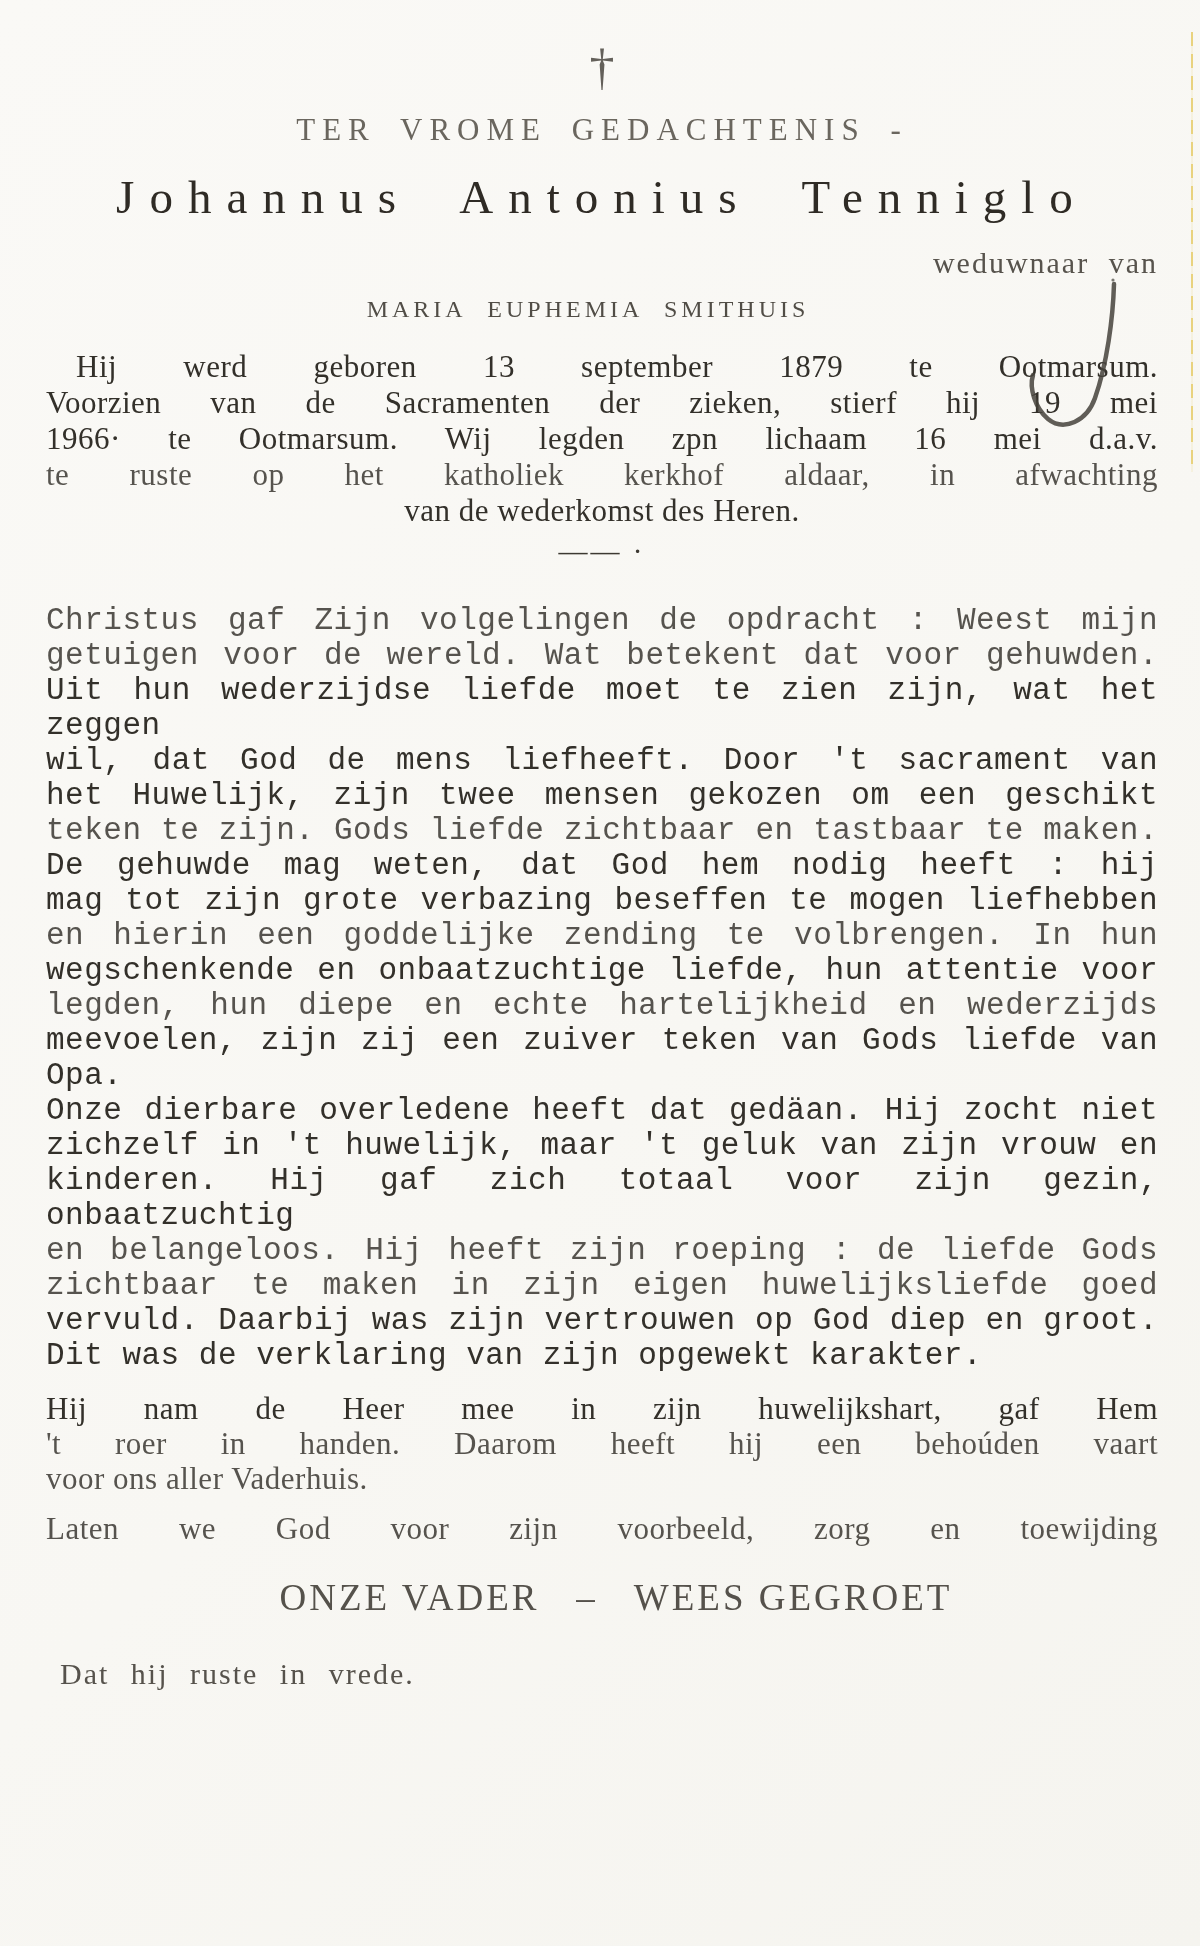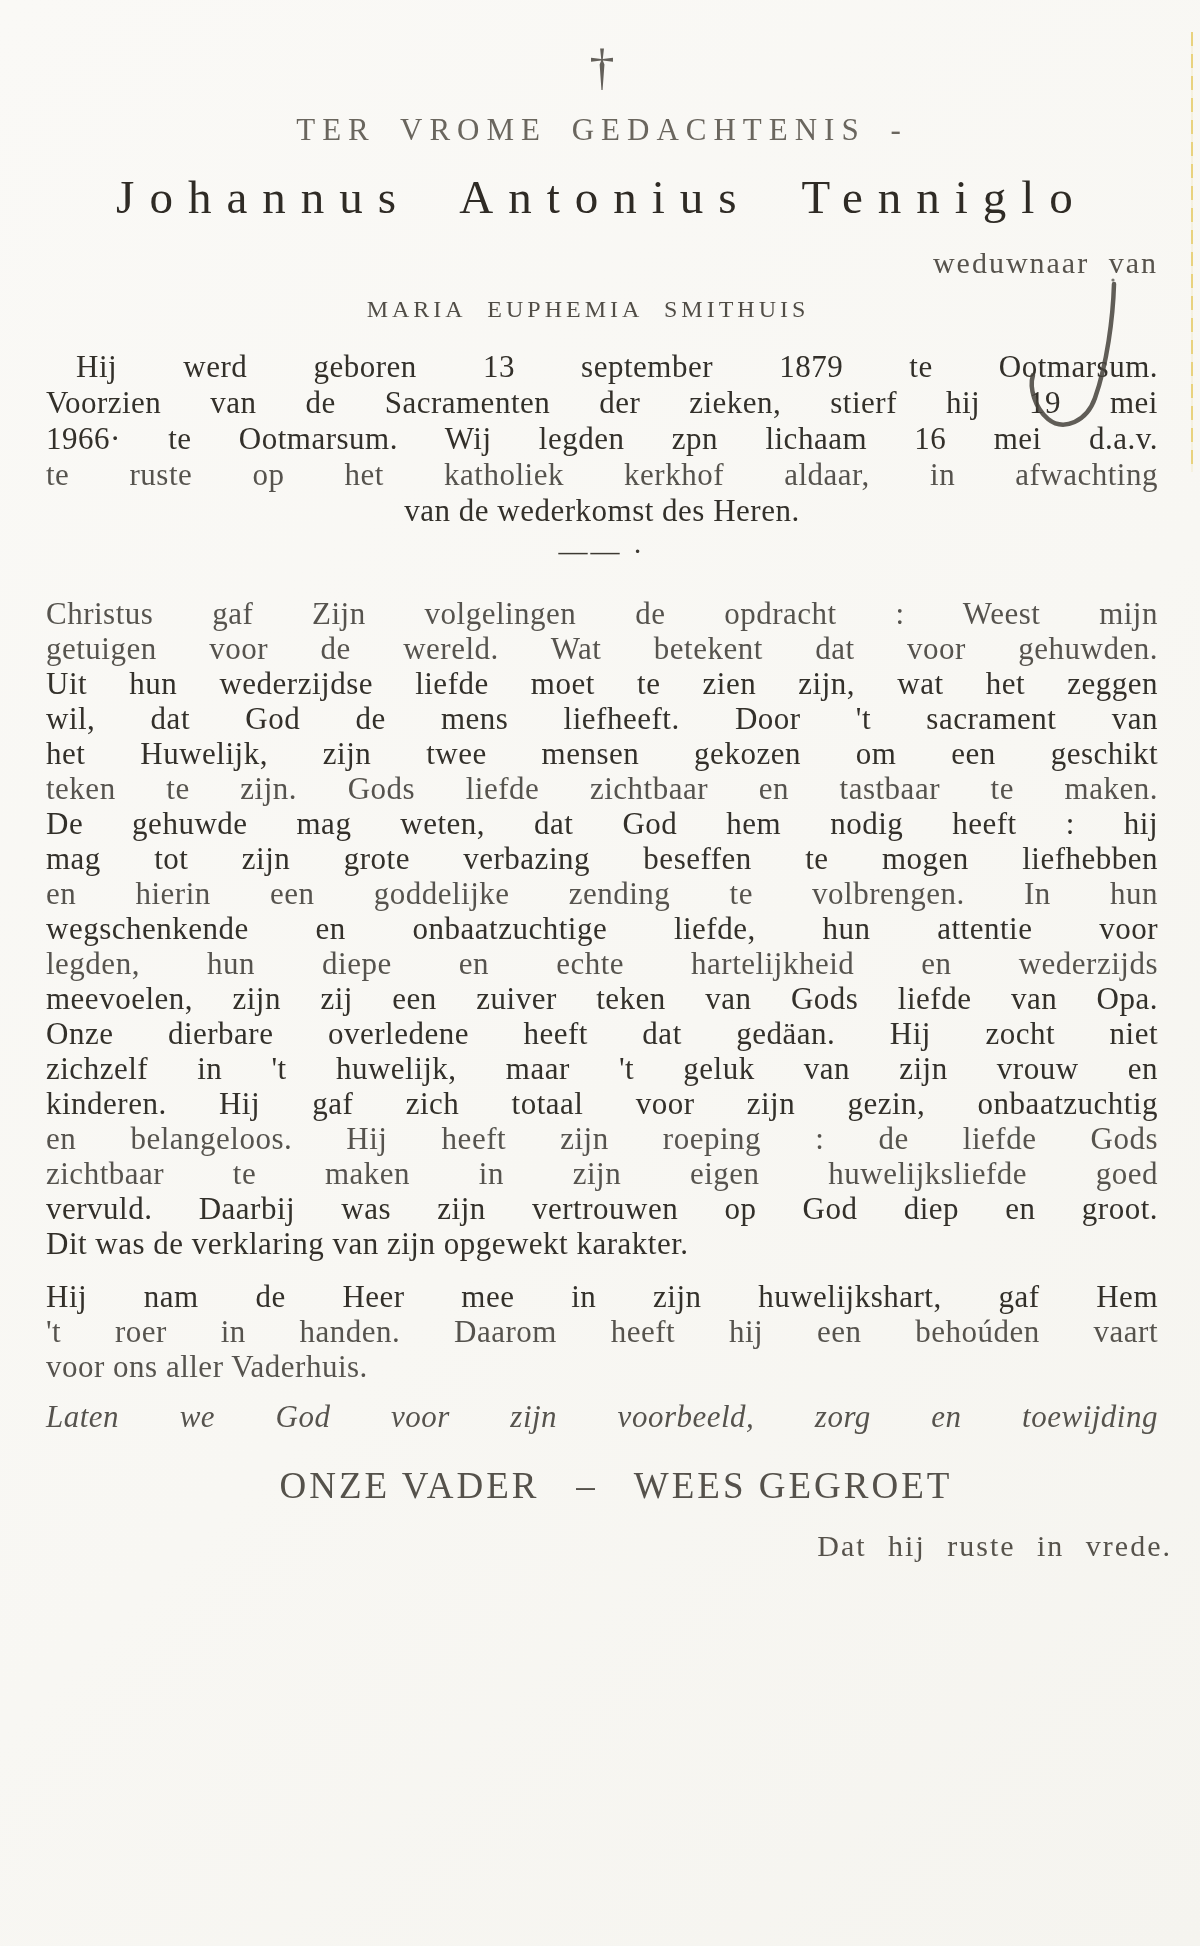--- a/index.html
+++ b/index.html
@@ -59,23 +59,23 @@
     letter-spacing: 4px;
     word-spacing: 12px;
     color: #3a362f;
     opacity: .88;
     
     transform: translateX(-14px);
   }
 
   .intro { margin-top: 26px; font-size: 31px; line-height: 36px; letter-spacing: .5px; }
   .para  { font-size: 31px; line-height: 35px; letter-spacing: .5px; }
-  .p1 { margin-top: 28px; }
+  .p1 { margin-top: 35px; font-family: Liberation Mono, monospace; }
   .p2 { margin-top: 18px; }
-  .p3 { margin-top: 15px; font-style: italic; }
+  .p3 { margin-top: 15px; }
 
   .ln { color: #33302a; }
   .j  { text-align: justify; text-align-last: justify; }
   .indent { padding-left: 30px; }
   .center { text-align: center; }
   .faded  { opacity: .82; }
 
   .divider {
     margin: 6px 0 14px 0;
     text-align: center;
@@ -88,22 +88,22 @@
     margin-top: 30px;
     text-align: center;
     font-size: 37px;
     letter-spacing: 3px;
     white-space: pre;
     color: #3b3730;
     opacity: .86;
     transform: translateX(14px);
   }
   .rest {
-    margin-top: 22px;
-    text-align: right;
+    margin-top: 38px;
+    text-align: left;
     font-size: 30px;
     letter-spacing: 2px;
     word-spacing: 12px;
     color: #403c35;
     opacity: .88;
     transform: translateX(14px);
   }
 
   .pen {
     position: absolute;

